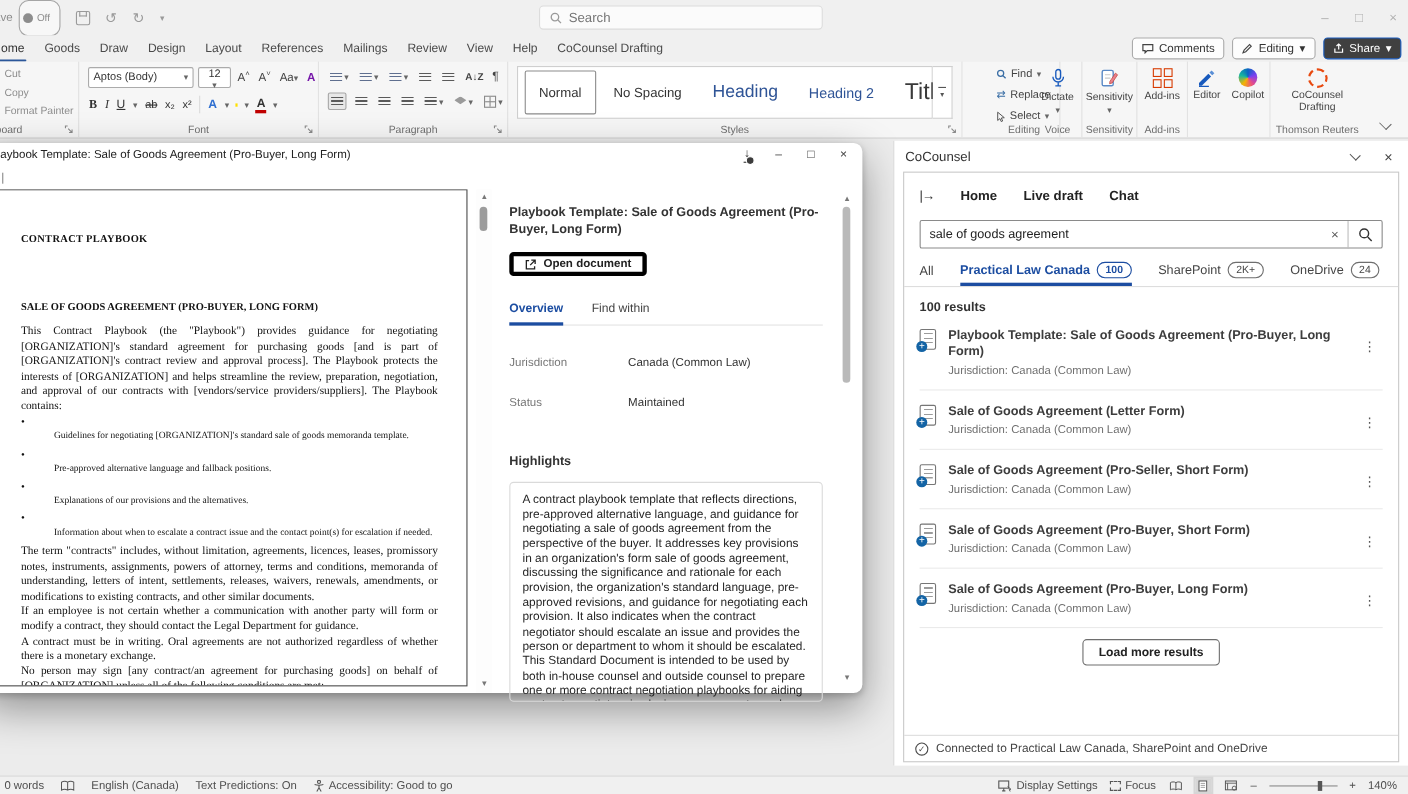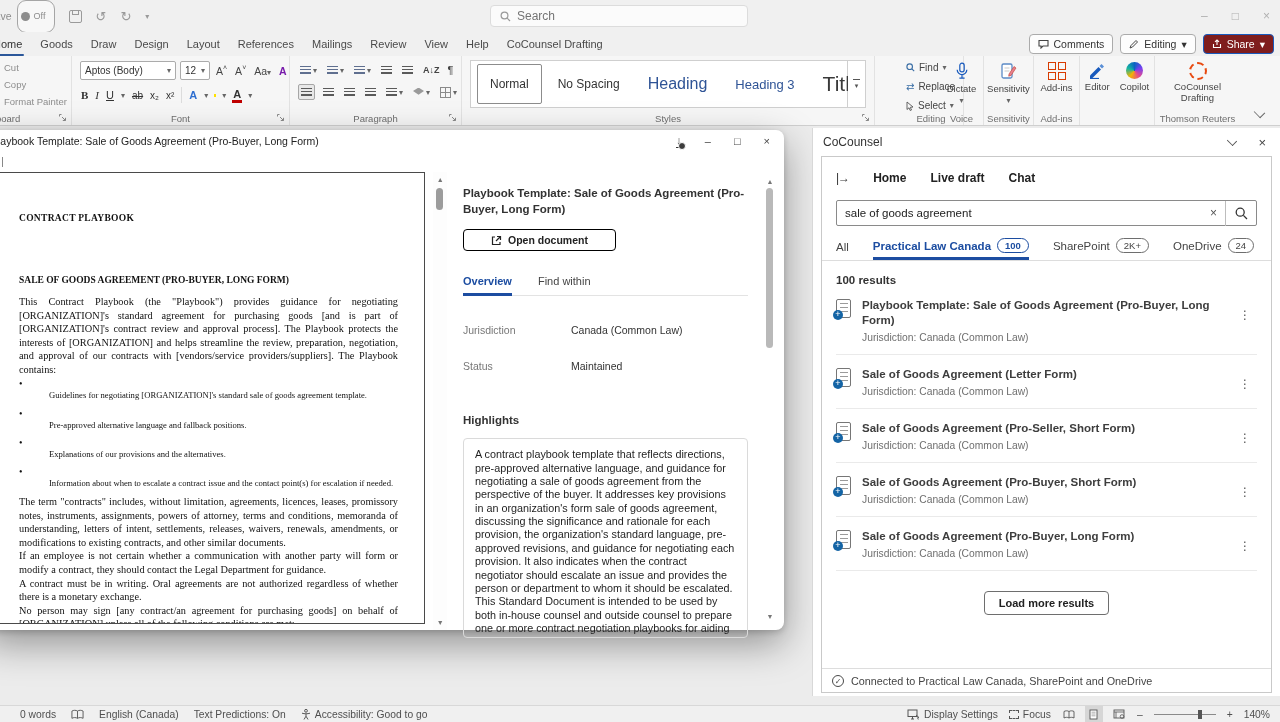--- a/index.html
+++ b/index.html
@@ -24,39 +24,39 @@
   .win-ctrls span { cursor:default; }
 
   
   .tabsrow { position:absolute; top:32px; left:0; right:0; height:24px; background:#f0f0f0; display:flex; align-items:stretch; }
   .rtabs { display:flex; margin-left:-16px; }
   .rtab { position:relative; padding:0 9px; display:flex; align-items:center; font-size:11px; color:#4a4a4a; white-space:nowrap; }
   .rtab.active { color:#333; }
   .rtab.active::after { content:""; position:absolute; left:7px; right:7px; bottom:0; height:2.5px; background:#2b579a; border-radius:2px; }
   .tr-buttons { position:absolute; top:34px; right:6px; display:flex; gap:7px; }
   .pill-btn { height:20px; border:1px solid #ababab; border-radius:4px; background:#fdfdfd; display:flex; align-items:center; padding:0 8px; gap:5px; font-size:10.5px; color:#333; }
-  .pill-btn.share { background:#7f1d1d; border-color:#185abd; color:#fff; }
+  .pill-btn.share { background:#404040; border-color:#185abd; color:#fff; }
 
   
   .ribbon { position:absolute; top:56px; left:0; right:0; height:70px; background:#f6f6f6; border-bottom:1px solid #cfcfcf; }
   .rgroup { position:absolute; top:0; bottom:0; border-right:1px solid #e2e2e2; }
   .glabel { position:absolute; bottom:1px; left:0; right:0; text-align:center; font-size:9.5px; color:#6e6e6e; white-space:nowrap; }
   .launcher { position:absolute; bottom:3px; right:4px; width:9px; height:9px; }
   .launcher svg { display:block; }
 
   .g-clip { left:-46px; width:118px; }
   .g-clip .item { padding-left:50px; font-size:9.5px; color:#8d8d8d; height:17px; display:flex; align-items:center; white-space:nowrap; }
   .g-clip .item:first-child { margin-top:3px; }
   .g-clip .glabel { left:-4px; right:auto; width:100px; }
 
   .g-font { left:72px; width:218px; }
   .fr1 { display:flex; align-items:center; gap:4px; margin:5px 0 0 8px; }
   .selbox { height:19px; background:#fff; border:1px solid #ababab; border-radius:2px; display:flex; align-items:center; justify-content:space-between; padding:0 4px; font-size:10px; color:#333; }
   .fname { width:96px; }
-  .fsize { width:30px; }
+  .fsize { width:30px;flex-direction:column; }
   .fbtn { font-size:10.5px; color:#444; padding:0 2px; white-space:nowrap; }
   .fbtn sup { font-size:7px; }
   .fr2 { display:flex; align-items:center; gap:7px; margin:7px 0 0 9px; font-size:11px; color:#333; }
   .b { font-weight:bold; font-family:"Liberation Serif",serif; }
   .i { font-style:italic; font-family:"Liberation Serif",serif; }
   .u { text-decoration:underline; }
   .strike { text-decoration:line-through; font-size:10px; }
   .a-effects { color:#2f6fd0; font-weight:bold; }
   .ink { position:relative; padding-bottom:2px; font-weight:bold; }
   .ink::after { content:""; position:absolute; left:-1px; right:-1px; bottom:-1px; height:3px; }
@@ -127,21 +127,21 @@
   .doc-bullet .mark { font-size:10px; line-height:1.2; }
   .doc-bullet .btxt { font-size:8.6px; margin-left:30px; line-height:1.3; }
   .scrollcol { position:relative; width:14px; background:#fdfdfd; }
   .sc-up,.sc-dn { position:absolute; left:0; right:0; text-align:center; font-size:7px; color:#777; }
   .sc-up { top:4px; } .sc-dn { bottom:4px; }
   .thumb { position:absolute; left:3px; width:7px; background:#9c9c9c; border-radius:4px; }
 
   
   .detcol { position:relative; flex:1; padding:13px 36px 0 16px; }
   .det-title { font-size:11.5px; font-weight:bold; color:#333; line-height:1.4; width:285px; }
-  .open-btn { margin-top:12px; height:22px; border:1px solid #000000; border-radius:4px; background:#fff; display:inline-flex; align-items:center; gap:6px; padding:0 27px; font-size:10.5px; color:#222; font-weight:bold; }
+  .open-btn { margin-top:12px; height:22px; border:4px solid #000000; border-radius:4px; background:#fff; display:inline-flex; align-items:center; gap:6px; padding:0 10px; font-size:10.5px; color:#222; font-weight:bold; }
   .det-tabs { display:flex; gap:26px; margin-top:24px; border-bottom:1px solid #e3e3e3; }
   .det-tab { padding-bottom:8px; font-size:11px; color:#444; position:relative; }
   .det-tab.active { color:#1c4da1; font-weight:bold; }
   .det-tab.active::after { content:""; position:absolute; left:0; right:0; bottom:-1px; height:3px; background:#1c4da1; }
   .det-info { margin-top:28px; display:grid; grid-template-columns:108px 1fr; row-gap:24px; font-size:10.5px; }
   .det-info .lab { color:#777; }
   .det-info .val { color:#333; }
   .det-high { margin-top:42px; font-size:11.5px; font-weight:bold; color:#333; }
   .high-box { margin-top:12px; border:1px solid #dadada; border-radius:4px; padding:9px 11px; font-size:10.8px; line-height:1.24; color:#1f1f1f; height:200px; overflow:hidden; }
   .det-scroll { position:absolute; right:8px; top:2px; bottom:6px; width:12px; }
@@ -171,28 +171,28 @@
   .cc-results { padding:0 14px; }
   .cc-count { font-size:11.5px; color:#333; font-weight:bold; margin-top:13px; }
   .rrow { display:flex; align-items:flex-start; padding:12px 0 11px; border-bottom:1px solid #eaeaea; }
   .rrow:last-of-type { border-bottom:none; }
   .ricon { position:relative; width:15px; height:19px; border:1.3px solid #767676; border-radius:2px; margin-right:11px; margin-top:1px; background:repeating-linear-gradient(to bottom,transparent 0 3px,#9b9b9b 3px 4px) 3px 0/8px 12px no-repeat; flex:none; }
   .ricon .dot { position:absolute; left:-4px; bottom:-3px; width:10px; height:10px; border-radius:50%; background:#1464a5; color:#fff; font-size:9px; line-height:9px; text-align:center; }
   .rtext { flex:1; }
   .rtitle { font-size:11.5px; font-weight:bold; color:#3d3d3d; line-height:1.3; }
   .rmeta { font-size:10.3px; color:#6f6f6f; margin-top:4px; }
   .rkebab { color:#555; font-size:12px; padding:4px 6px; margin-top:6px; }
-  .loadmore-wrap { display:flex; justify-content:center; margin-top:20px; }
+  .loadmore-wrap { display:flex; justify-content:center; margin-top:10px; }
   .loadmore { height:24px; border:1px solid #6e6e6e; border-radius:4px; background:#fff; padding:0 14px; font-size:11px; font-weight:bold; color:#222; display:flex; align-items:center; }
   .cc-foot { position:absolute; left:0; right:0; bottom:0; height:24px; border-top:1px solid #ddd; display:flex; align-items:center; gap:7px; padding-left:10px; font-size:10.8px; color:#444; }
   .chk { width:12px; height:12px; border:1.2px solid #4a4a4a; border-radius:50%; font-size:8px; line-height:11px; text-align:center; color:#4a4a4a; }
 
   
   .statusbar { position:absolute; left:0; right:0; bottom:0; height:17px; background:#f0f0f0; border-top:1px solid #d8d8d8; display:flex; align-items:center; font-size:10.3px; color:#4f4f4f; }
-  .sb-left { display:flex; align-items:center; gap:15px; padding-left:20px; white-space:nowrap; }
+  .sb-left { display:flex; align-items:center; gap:15px; padding-left:4px; white-space:nowrap; }
   .sb-right { margin-left:auto; display:flex; align-items:center; gap:11px; padding-right:10px; white-space:nowrap; }
   .sb-ic { display:flex; align-items:center; gap:4px; }
   .viewic { width:14px; height:12px; display:flex; align-items:center; justify-content:center; }
   .viewic.sel { background:#d6d6d6; outline:2px solid #d6d6d6; }
   .ztrack { position:relative; width:62px; height:1px; background:#8a8a8a; }
   .zthumb { position:absolute; left:44px; top:-4px; width:4px; height:9px; background:#555; }
   .focus-ic { width:10px; height:9px; border:1px dashed #555; }
   svg { display:block; }
 </style>
 </head>
@@ -376,21 +376,21 @@
             <path d="M1.5 3.5 V1.5 H3.5 M4 4 L7.5 7.5 M7.5 4.8 V7.5 H4.8" fill="none" stroke="#8a8a8a" stroke-width="1"></path>
           </svg>
         </span>
     </div>
 
     <div class="rgroup g-styles">
       <div class="gallery">
         <span class="stitem st-normal">Normal</span>
         <span class="stitem st-nospacing">No Spacing</span>
         <span class="stitem st-heading">Heading</span>
-        <span class="stitem st-heading2">Heading 3</span>
+        <span class="stitem st-heading2">Heading 2</span>
         <span class="stitem st-title">Title</span>
       </div>
       <span class="gal-more">
           <span class="bar"></span>
           <span class="car">▾</span>
         </span>
       <div class="glabel">Styles</div>
       <span class="launcher">
           <svg width="9" height="9" viewBox="0 0 9 9">
             <path d="M1.5 3.5 V1.5 H3.5 M4 4 L7.5 7.5 M7.5 4.8 V7.5 H4.8" fill="none" stroke="#8a8a8a" stroke-width="1"></path>
@@ -503,21 +503,21 @@
       <div class="fwin-body">
 
         <div class="doccol">
           <div class="page">
             <div class="doc-h1">CONTRACT PLAYBOOK</div>
             <div class="doc-h2">SALE OF GOODS AGREEMENT (PRO-BUYER, LONG FORM)</div>
             <div class="doc-p">This Contract Playbook (the "Playbook") provides guidance for negotiating [ORGANIZATION]'s standard agreement for purchasing goods [and is part of [ORGANIZATION]'s contract review and approval process]. The Playbook protects the interests of [ORGANIZATION] and helps streamline the review, preparation, negotiation, and approval of our contracts with [vendors/service providers/suppliers]. The Playbook contains:</div>
             <div class="doc-bullets">
               <div class="doc-bullet">
                   <div class="mark">•</div>
-                  <div class="btxt">Guidelines for negotiating [ORGANIZATION]'s standard sale of goods agreement template.</div>
+                  <div class="btxt">Guidelines for negotiating [ORGANIZATION]'s standard sale of goods memoranda template.</div>
                 </div>
               <div class="doc-bullet">
                   <div class="mark">•</div>
                   <div class="btxt">Pre-approved alternative language and fallback positions.</div>
                 </div>
               <div class="doc-bullet">
                   <div class="mark">•</div>
                   <div class="btxt">Explanations of our provisions and the alternatives.</div>
                 </div>
               <div class="doc-bullet">

